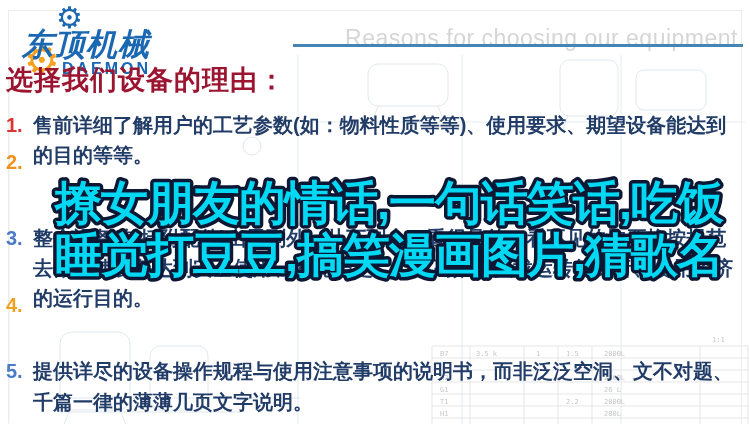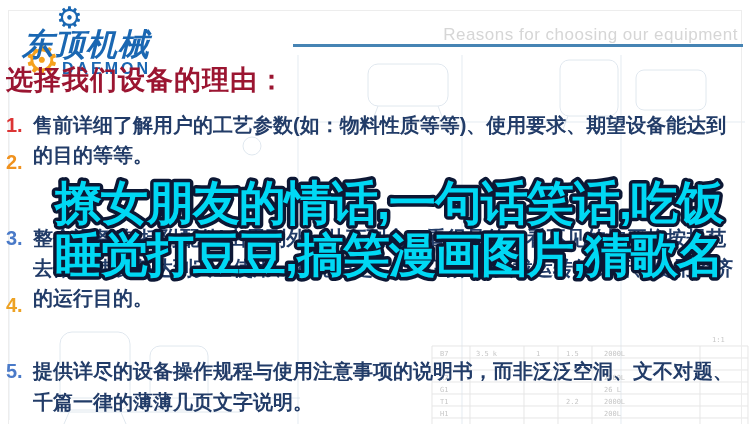--- a/index.html
+++ b/index.html
@@ -30,21 +30,21 @@
   .gear-orange {
     position:absolute; left:4px; top:20px; font-size:40px; color:#f5a11d;
     line-height:1; z-index:-1;
   }
   .logo-en {
     position:absolute; left:42px; top:40px; font-size:16px; font-weight:700;
     color:#1a67b2; letter-spacing:3px;
   }
   .tagline {
     position:absolute; right:12px; top:25px; z-index:2;
-    font-size:17px; color:#d6d6d6; letter-spacing:0.5px;margin-left:19px;
+    font-size:23px; color:#d6d6d6; letter-spacing:0.5px;margin-left:19px;
   }
   .blue-rule {
     position:absolute; left:293px; top:44px; width:450px; height:3px;
     background:#4684b4; z-index:2;
   }
   
   .page-title {
     position:absolute; left:6px; top:62px; z-index:3;
     font-size:27px; font-weight:700; color:#9b1531; letter-spacing:1px;
     white-space:nowrap;

